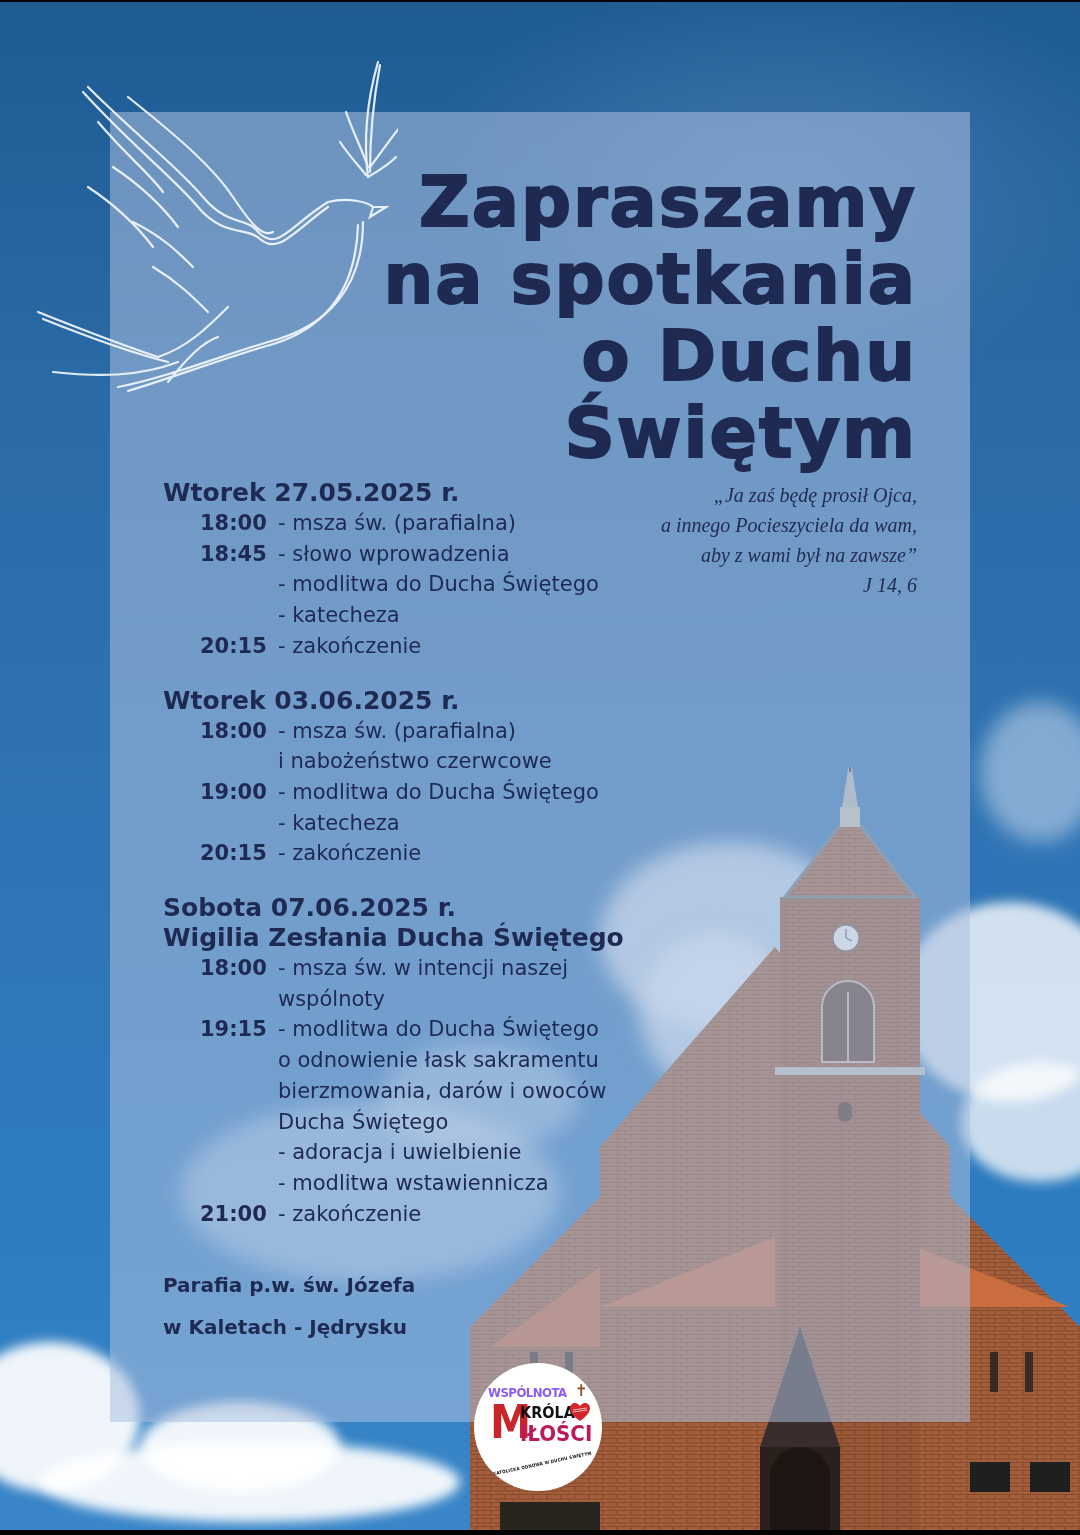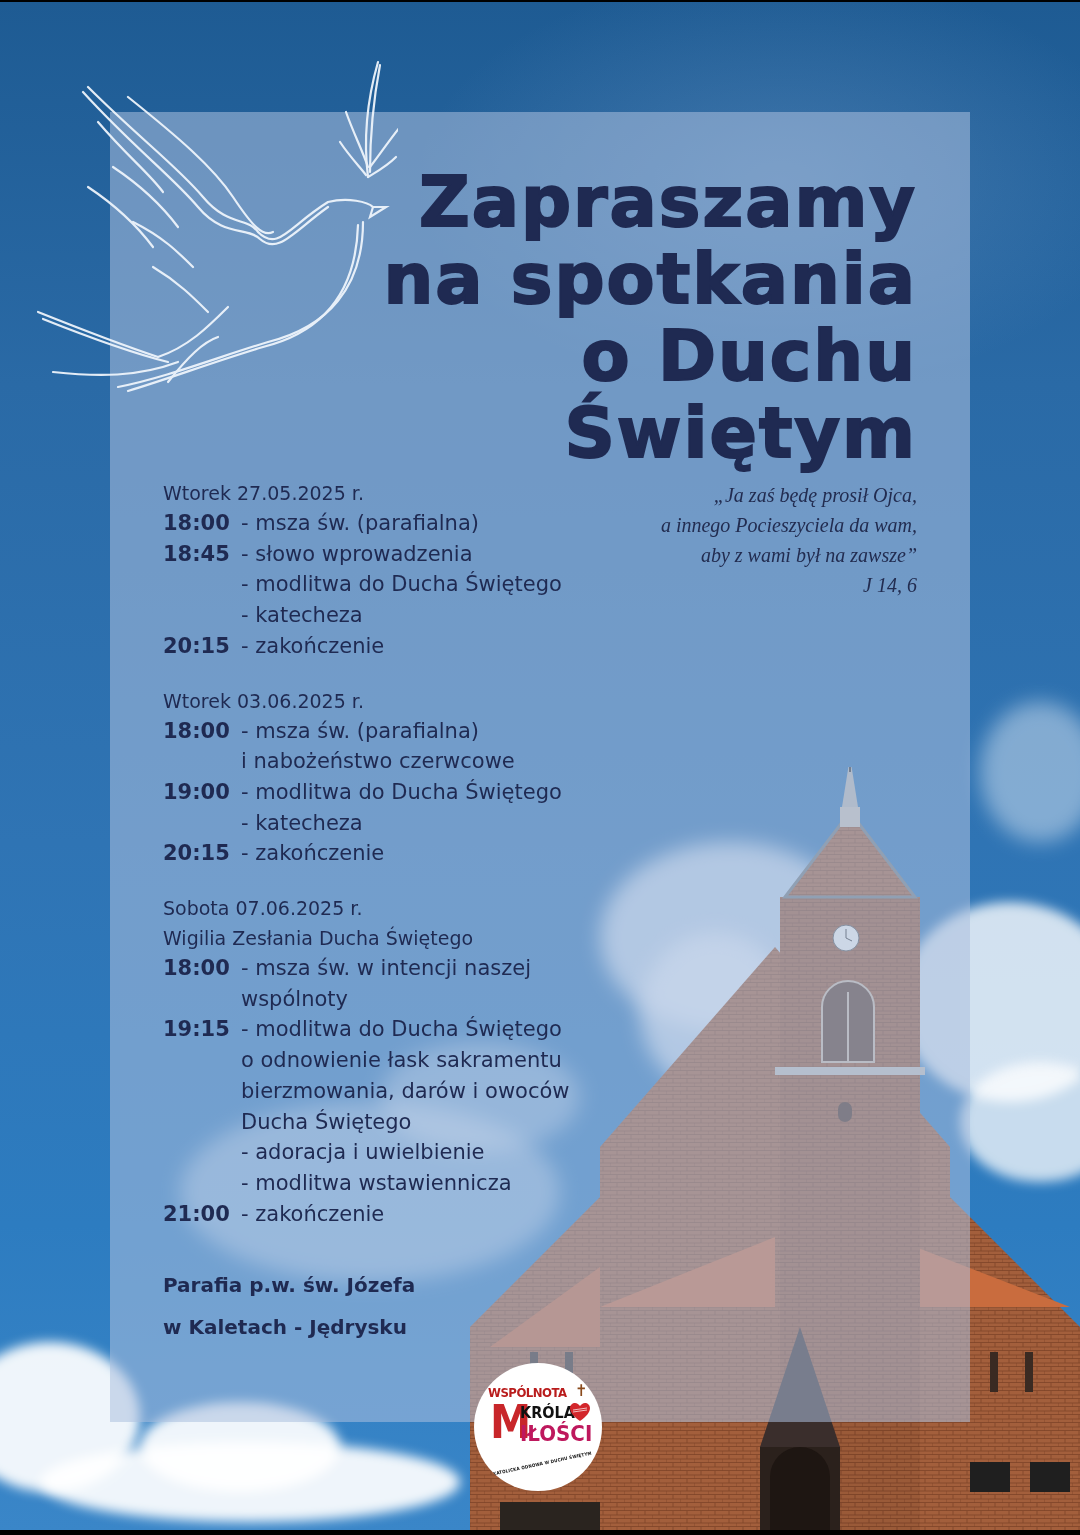--- a/index.html
+++ b/index.html
@@ -40,40 +40,40 @@
     color: #222c50; font-family: Liberation Serif, serif; font-style: italic;
     font-size: 20px; line-height: 30px;
   }
   .quote span { display: block; }
 
   .schedule {
     position: absolute; left: 163px; top: 476px; color: #1f2a52;
     font-family: "DejaVu Sans", sans-serif; font-size: 21px; line-height: 30.7px;
   }
   .day { margin-bottom: 24px; }
-  .day-head { font-weight: normal; font-size: 19px; line-height: 30px; }
-  .row { display: flex; }
+  .day-head { font-weight: bold; font-size: 25px; line-height: 30px; }
+  .row { display: flex; margin-left: 37px; }
   .time { width: 78px; font-weight: bold; flex-shrink: 0; }
   .lines span { display: block; }
 
   .parish {
     position: absolute; left: 163px; top: 1262px; color: #1f2a52;
     font-weight: bold; font-size: 20px; line-height: 42px;
   }
   .parish span { display: block; }
 
   
   .church { position: absolute; left: 470px; top: 765px; width: 610px; height: 770px; }
 
   .logo {
     position: absolute; left: 474px; top: 1361px; width: 128px; height: 128px;
     border-radius: 50%; background: #fff; overflow: hidden;
     font-family: "DejaVu Sans Condensed", "DejaVu Sans", sans-serif;
   }
-  .logo .l1 { position: absolute; left: 14px; top: 22px; font-size: 13px; font-weight: 900; color: #b91c1c; letter-spacing: -0.5px; }
+  .logo .l1 { position: absolute; left: 14px; top: 22px; font-size: 13px; font-weight: 900; color: #8b5cf6; letter-spacing: -0.5px; }
   .logo .bigm { position: absolute; left: 16px; top: 36px; font-size: 46px; font-weight: 900; color: #c8262a; line-height: 46px; }
   .logo .l2 { position: absolute; left: 46px; top: 40px; font-size: 16px; font-weight: 900; color: #111; }
   .logo .l3 { position: absolute; left: 46px; top: 58px; font-size: 22px; font-weight: 900; color: #be185d; }
   .logo .l4 { position: absolute; left: 18px; top: 98px; font-size: 4.5px; font-weight: bold; color: #111; transform: rotate(-12deg); letter-spacing: 0.2px; }
   .logo .heart { position: absolute; left: 95px; top: 38px; width: 22px; height: 22px; }
   .logo .cross { position: absolute; left: 101px; top: 18px; color: #8a4a1c; font-size: 16px; font-weight: bold; }
 </style>
 </head>
 <body>
 

